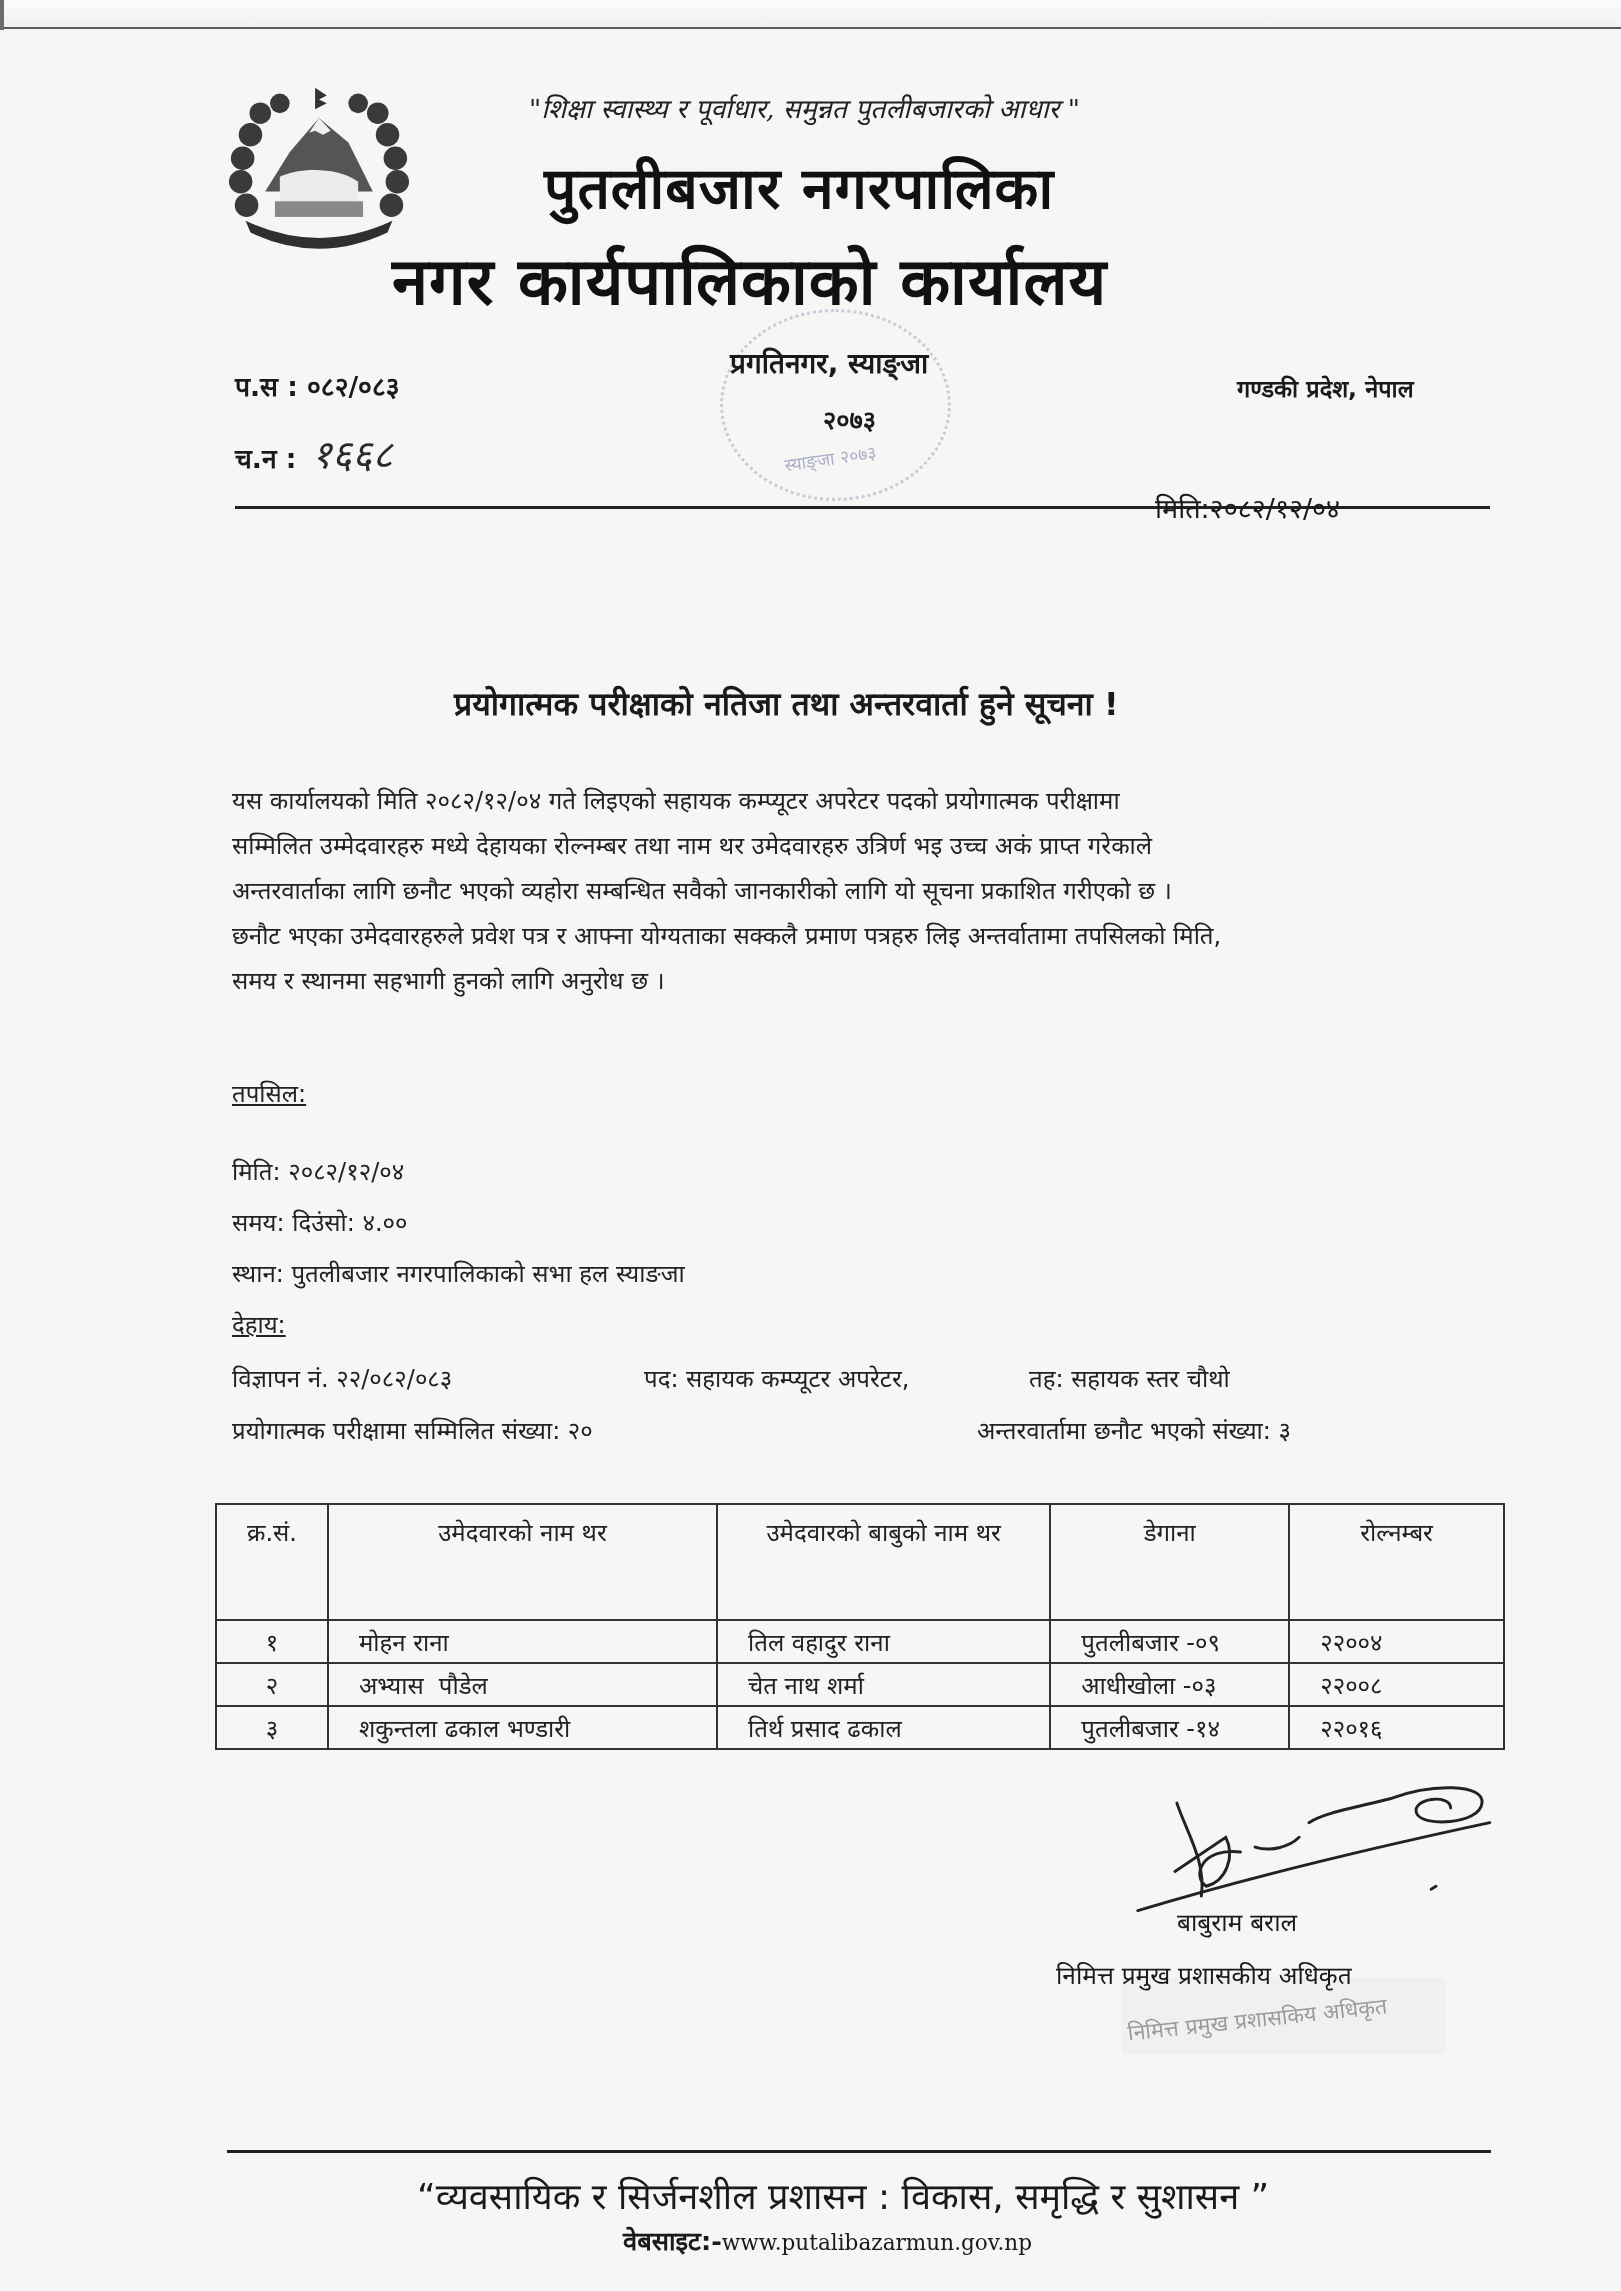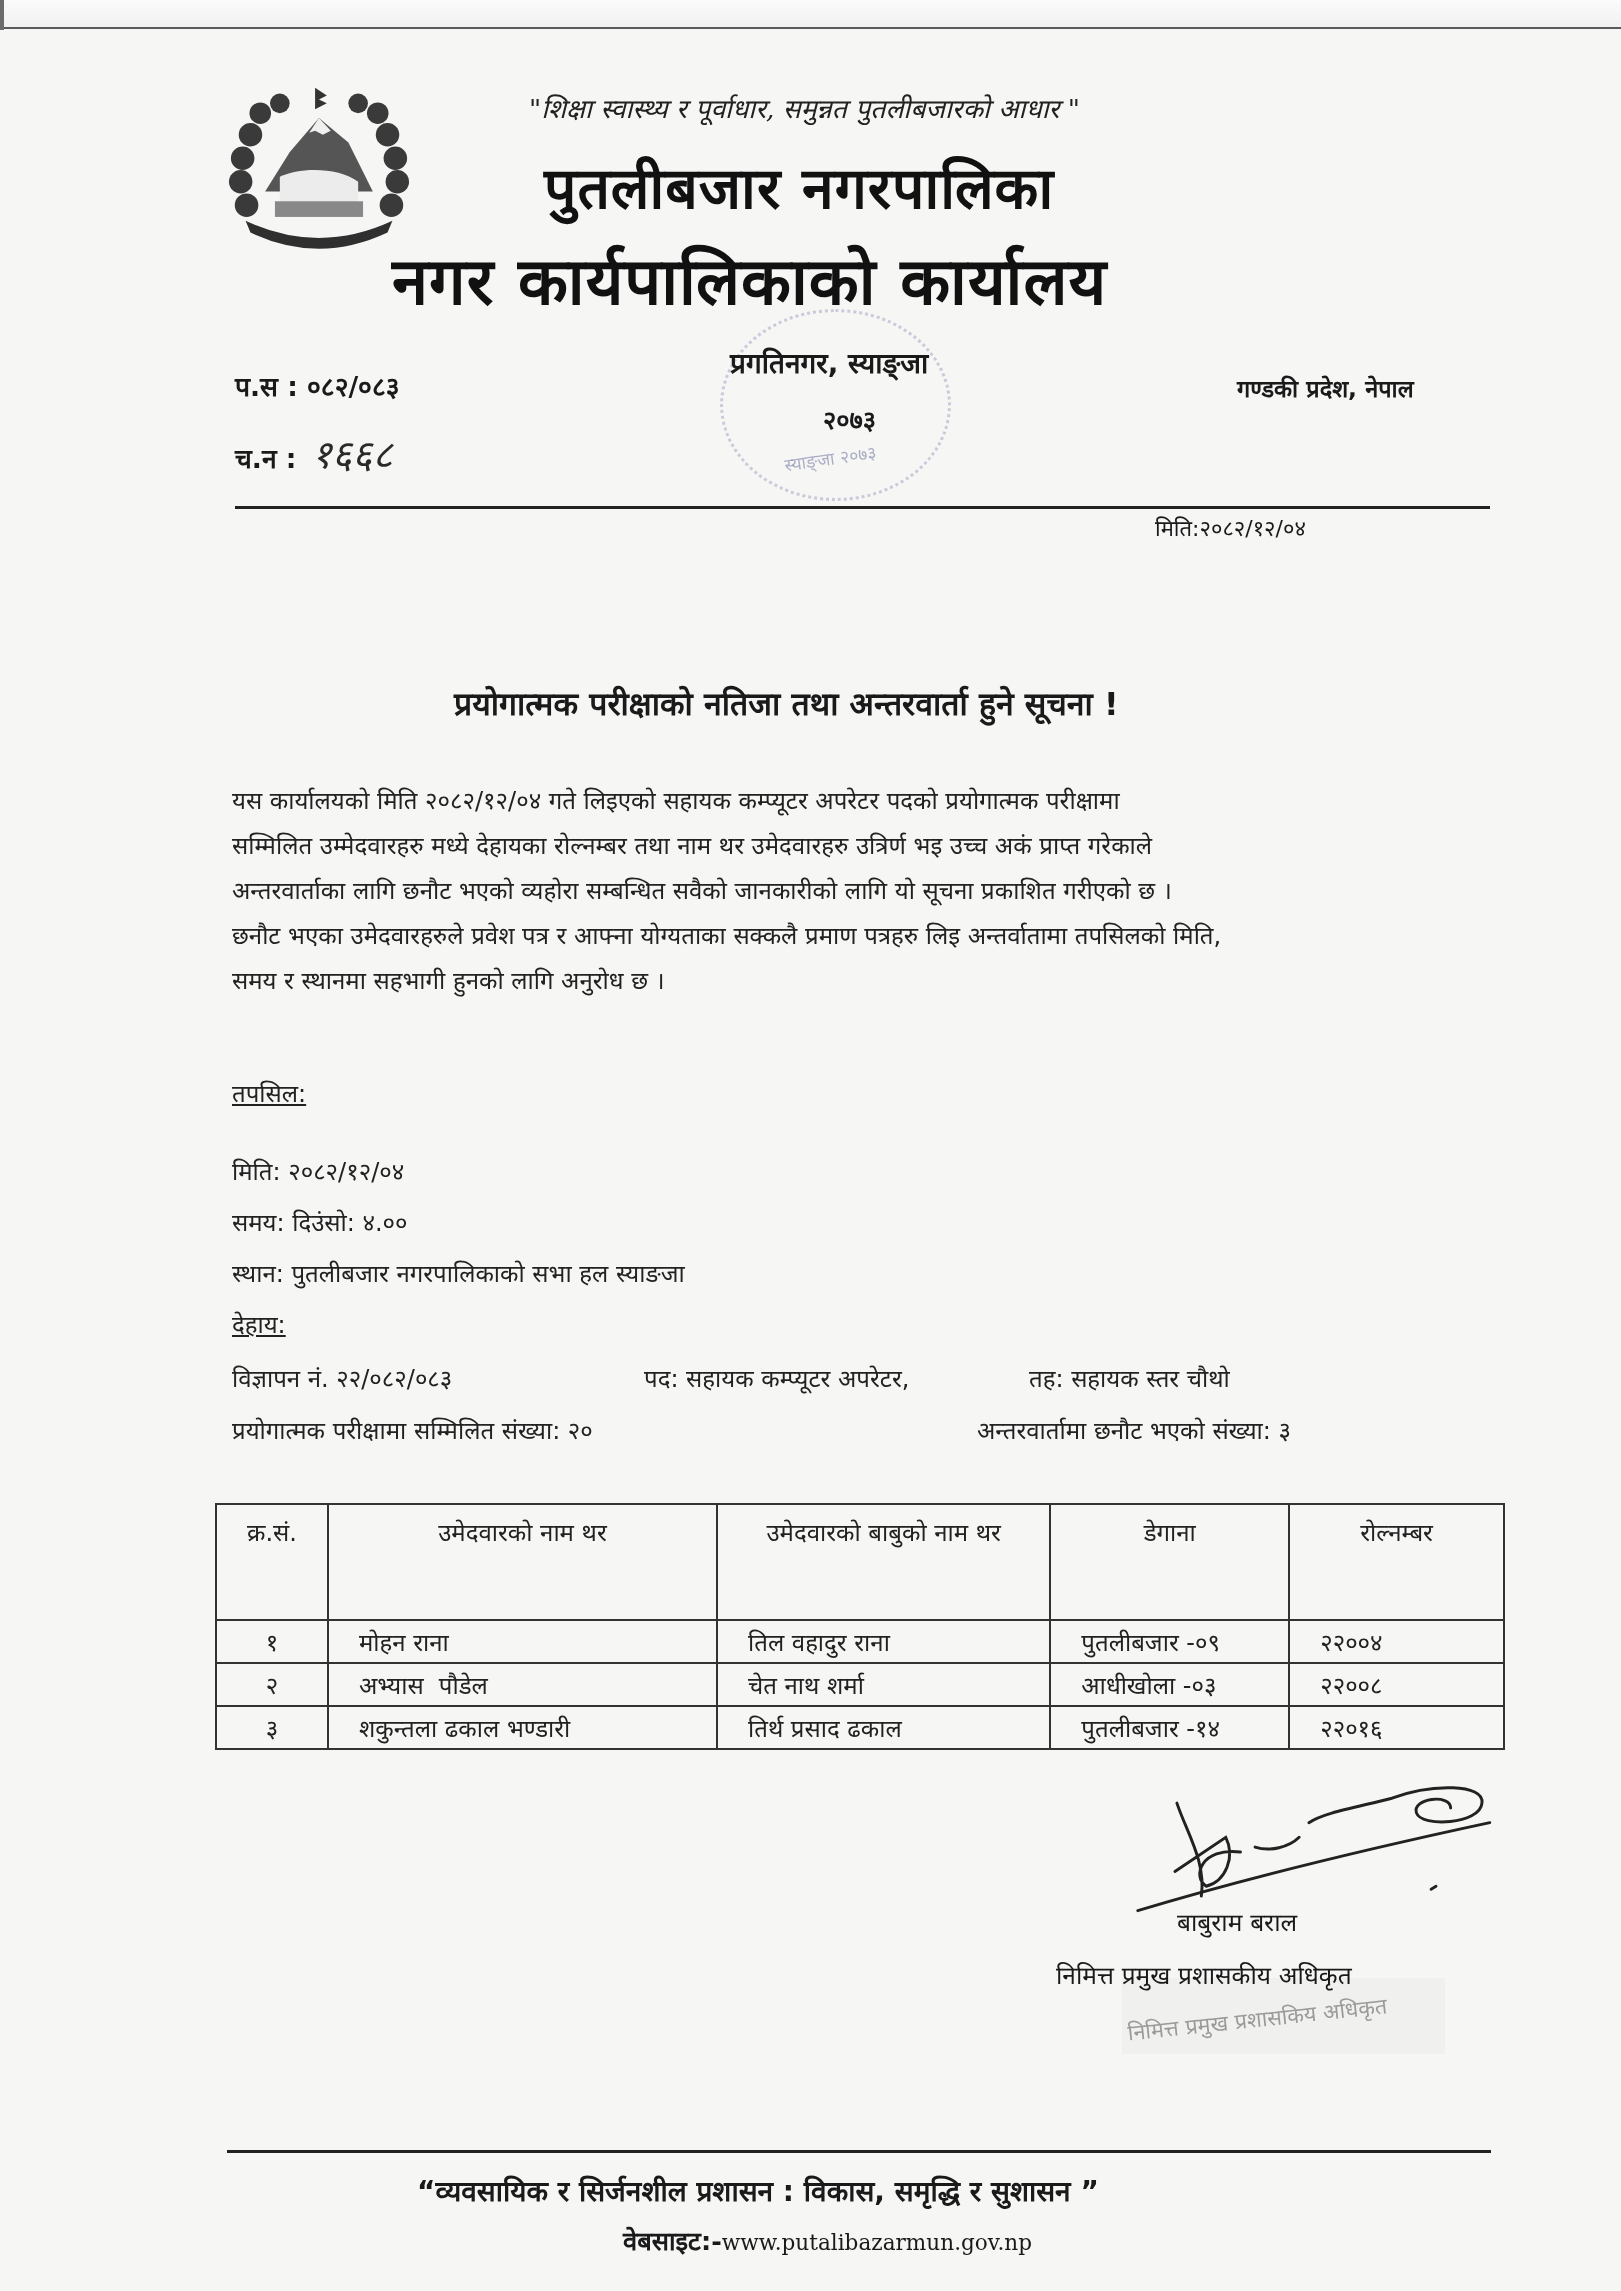--- a/index.html
+++ b/index.html
@@ -40,21 +40,21 @@
   .ref-cn .hand { font-family: "DejaVu Serif", serif; font-weight: normal; font-size: 39px; font-style: italic; color: #2a2a2a; margin-left: 5.9px; }
   .location { position: absolute; left: 730px; top: 343px; font-weight: bold; font-size: 28px; white-space: nowrap; }
   .est-year { position: absolute; left: 823px; top: 402px; font-weight: bold; font-size: 25.5px; white-space: nowrap; }
   .province { position: absolute; left: 1237px; top: 372px; font-weight: bold; font-size: 23.5px; white-space: nowrap; }
   .stamp {
     position: absolute; left: 720px; top: 309px; width: 225px; height: 186px;
     border-radius: 50%; border: 3.9px dotted rgba(120,125,170,0.35);
   }
   .stamp-text { position: absolute; left: 784px; top: 446px; font-size: 17.6px; color: rgba(110,115,160,0.55); white-space: nowrap; transform: rotate(-8deg); }
   .rule-top { position: absolute; left: 235px; top: 506px; width: 1255px; height: 2.9px; background: #222; }
-  .date-top { position: absolute; left: 1155px; top: 512px; font-size: 22px; white-space: nowrap; }
+  .date-top { position: absolute; left: 1155px; top: 489px; font-size: 27px; white-space: nowrap; }
 
   .heading { position: absolute; left: 446px; top: 681px; font-size: 32px; font-weight: bold; white-space: nowrap; margin-left: 8px; }
 
   .body-para {
     position: absolute; left: 232px; top: 779px; width: 1274px;
     font-size: 24px; line-height: 45px; text-align: justify; color: #222;
   }
   .body-para .line { display: block; white-space: nowrap; }
 
   .detail { position: absolute; left: 232px; font-size: 24px; white-space: nowrap; color: #222; }
@@ -72,21 +72,21 @@
   table.cands td.c { text-align: center; }
   col.c1 { width: 106px; } col.c2 { width: 392px; } col.c3 { width: 336px; } col.c4 { width: 240px; } col.c5 { width: 216px; }
 
   .signature { position: absolute; left: 1098px; top: 1764px; width: 412px; height: 176px; }
   .sign-name { position: absolute; left: 1177px; top: 1905px; font-size: 24.5px; white-space: nowrap; }
   .sign-title { position: absolute; left: 1056px; top: 1958px; font-size: 24.5px; white-space: nowrap; }
   .seal-stamp { position: absolute; left: 1122px; top: 1978px; width: 323px; height: 76px; background: rgba(0,0,0,0.025); }
   .seal-text { position: absolute; left: 1127px; top: 2004px; font-size: 21.6px; color: #9a9a9a; white-space: nowrap; transform: rotate(-6deg); }
 
   .rule-bottom { position: absolute; left: 227px; top: 2150px; width: 1264px; height: 2.9px; background: #222; }
-  .footer-slogan { position: absolute; left: 417px; top: 2171px; font-size: 28px; font-weight: bold; white-space: nowrap; }
+  .footer-slogan { position: absolute; left: 417px; top: 2171px; font-size: 36px; font-weight: normal; white-space: nowrap; }
   .footer-web { position: absolute; left: 623px; top: 2223px; font-size: 25.5px; font-weight: bold; white-space: nowrap; text-align: right; }
   .footer-web .url { font-family: "DejaVu Serif", serif; font-weight: normal; font-size: 21.6px; }
 </style>
 </head>
 <body>
 
 <div class="scan-top"></div>
 <div class="scan-left"></div>
 
 <div class="page"></div>

